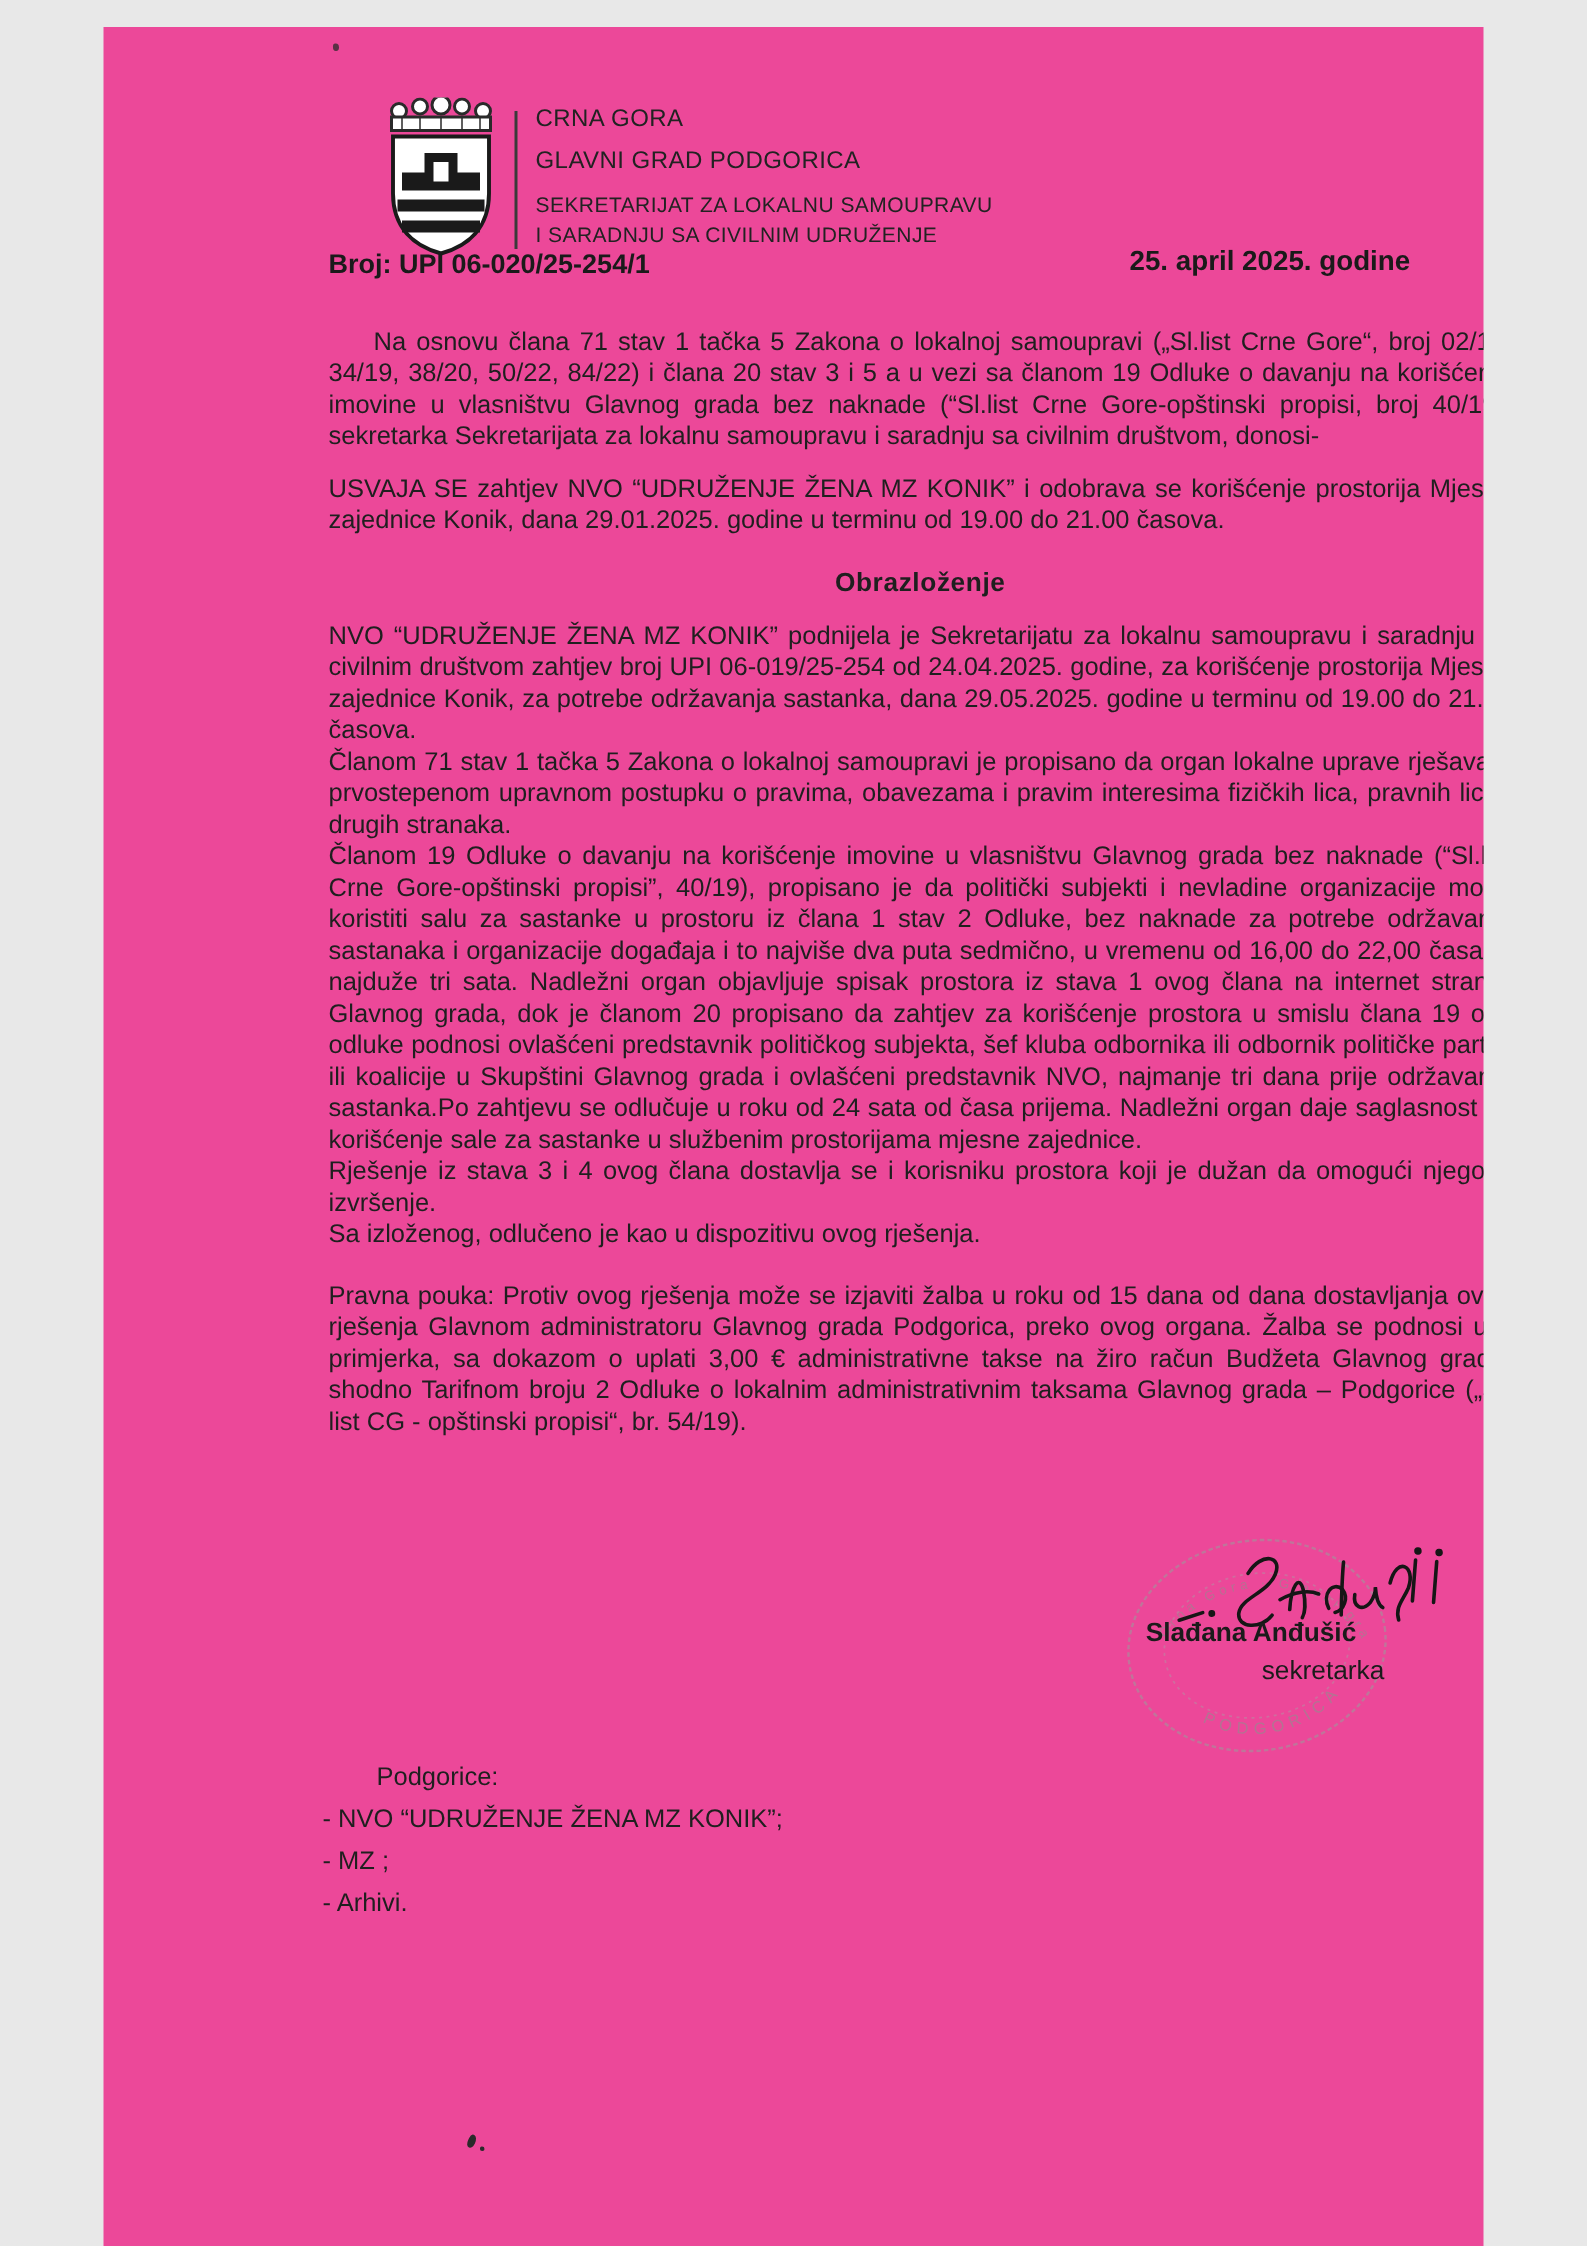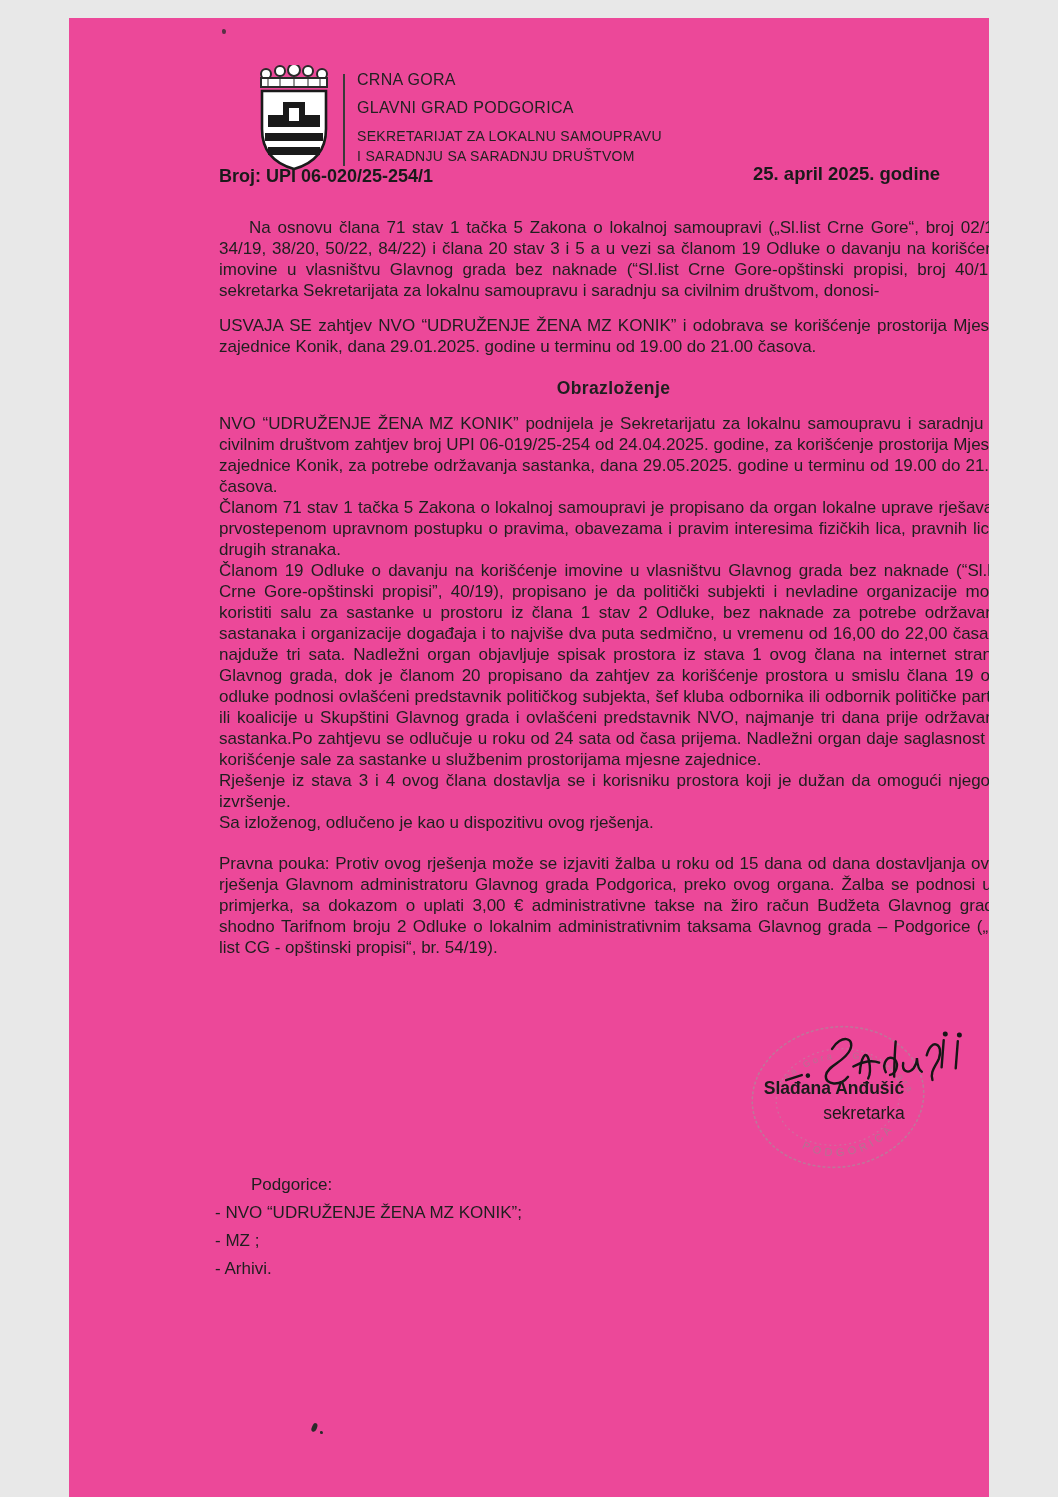--- a/index.html
+++ b/index.html
@@ -22,21 +22,21 @@
   .p-intro{text-indent:30px;margin-bottom:14px !important;}
   .h-center{text-align:center;font-weight:700;font-size:17.5px;margin:0 0 23px 0;letter-spacing:.4px;}
   .h-sub{margin:21px 0 14px 0 !important;}
   .p-decision{margin-bottom:0 !important;}
   b.inline{font-weight:400;}
   .p-legal{margin-top:20px !important;}
   
   .stamp{position:absolute;left:676px;top:1003px;width:186px;height:152px;pointer-events:none;}
   .signature{position:absolute;left:710px;top:1012px;width:190px;height:62px;transform:rotate(-4deg);}
   .sig-name{position:absolute;left:660px;top:1060px;width:210px;text-align:center;font-size:17.5px;color:#1b1b1b;font-weight:bold;}
-  .sig-title{position:absolute;left:690px;top:1085px;width:210px;text-align:center;font-size:17.5px;color:#1b1b1b;}
+  .sig-title{position:absolute;left:708px;top:1085px;width:210px;text-align:center;font-size:17.5px;color:#1b1b1b;}
   
   .delivered{position:absolute;left:146px;top:1153px;font-size:17px;line-height:28px;color:#1f1f1f;}
   .delivered .lbl{padding-left:36px;}
   .speck{position:absolute;background:#2a2a2a;border-radius:40% 60% 50% 50%;}
   .speck1{left:153px;top:11px;width:4px;height:5px;opacity:.75;}
   .speck2{left:243px;top:1405px;width:5px;height:9px;transform:rotate(25deg);}
   .speck3{left:251px;top:1413px;width:3px;height:3px;}
 </style>
 </head>
 <body>
@@ -65,21 +65,21 @@
     <rect x="37" y="43" width="10" height="13" fill="#ffffff"></rect>
     <rect x="13" y="68" width="58" height="8" fill="#1a1a1a"></rect>
     <rect x="16" y="82" width="52" height="8" fill="#1a1a1a"></rect>
   </svg>
   <div class="hdr-divider"></div>
 
   <div class="org">
     <div class="l1">CRNA GORA</div>
     <div class="l2">GLAVNI GRAD PODGORICA</div>
     <div class="l34">SEKRETARIJAT ZA LOKALNU SAMOUPRAVU</div>
-    <div class="l34">I SARADNJU SA SARADNJU DRUŠTVOM</div>
+    <div class="l34">I SARADNJU SA CIVILNIM UDRUŽENJE</div>
   </div>
 
 
   <div class="case-number">Broj: UPI 06-020/25-254/1</div>
   <div class="doc-date">25. april 2025. godine</div>
 
   <div class="content">
     <p class="p-intro">Na osnovu člana 71 stav 1 tačka 5 Zakona o lokalnoj samoupravi („Sl.list Crne Gore“, broj 02/18, 34/19, 38/20, 50/22, 84/22) i člana 20 stav 3 i 5 a u vezi sa članom 19 Odluke o davanju na korišćenje imovine u vlasništvu Glavnog grada bez naknade (“Sl.list Crne Gore-opštinski propisi, broj 40/19), sekretarka Sekretarijata za lokalnu samoupravu i saradnju sa civilnim društvom, donosi-</p>
     <p class="p-decision"><b class="inline">USVAJA SE</b><span> zahtjev NVO “UDRUŽENJE ŽENA MZ KONIK” i odobrava se korišćenje prostorija Mjesne zajednice Konik, dana 29.01.2025. godine u terminu od 19.00 do 21.00 časova.</span></p>
     <p class="h-center h-sub">Obrazloženje</p>

